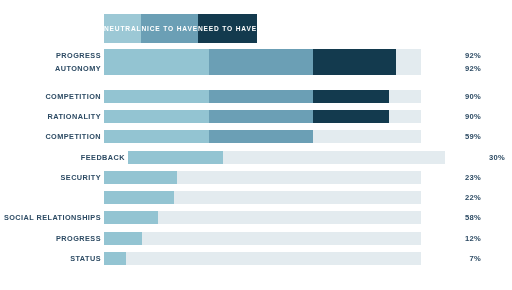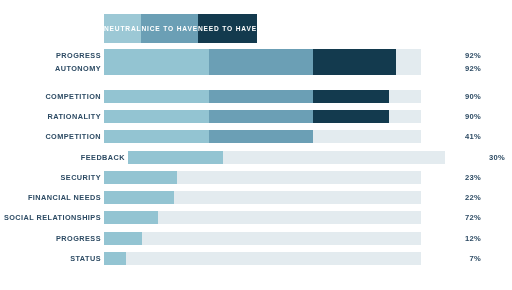--- a/index.html
+++ b/index.html
@@ -99,49 +99,48 @@
           <div class="seg need" style="left: 66%; width: 24%;"></div>
         </div>
         <div class="pct">90%</div>
       </div>
       <div class="row" style="top: 128.2px;">
         <div class="label">COMPETITION</div>
         <div class="track">
           <div class="seg neutral" style="left: 0%; width: 33%;"></div>
           <div class="seg nice" style="left: 33%; width: 33%;"></div>
         </div>
-        <div class="pct">41%</div>
+        <div class="pct">59%</div>
       </div>
       <div class="row" style="top: 148.5px; margin-left: 24px;">
         <div class="label">FEEDBACK</div>
         <div class="track">
           <div class="seg neutral" style="left: 0%; width: 30%;"></div>
         </div>
         <div class="pct">30%</div>
       </div>
       <div class="row" style="top: 168.8px;">
         <div class="label">SECURITY</div>
         <div class="track">
           <div class="seg neutral" style="left: 0%; width: 23%;"></div>
         </div>
         <div class="pct">23%</div>
       </div>
       <div class="row" style="top: 189.1px;">
-        <div class="label">FINANCIAL NEEDS</div>
         <div class="track">
           <div class="seg neutral" style="left: 0%; width: 22%;"></div>
         </div>
         <div class="pct">22%</div>
       </div>
       <div class="row" style="top: 209.4px;">
         <div class="label">SOCIAL RELATIONSHIPS</div>
         <div class="track">
           <div class="seg neutral" style="left: 0%; width: 17%;"></div>
         </div>
-        <div class="pct">72%</div>
+        <div class="pct">58%</div>
       </div>
       <div class="row" style="top: 229.7px;">
         <div class="label">PROGRESS</div>
         <div class="track">
           <div class="seg neutral" style="left: 0%; width: 12%;"></div>
         </div>
         <div class="pct">12%</div>
       </div>
       <div class="row" style="top: 250px;">
         <div class="label">STATUS</div>

